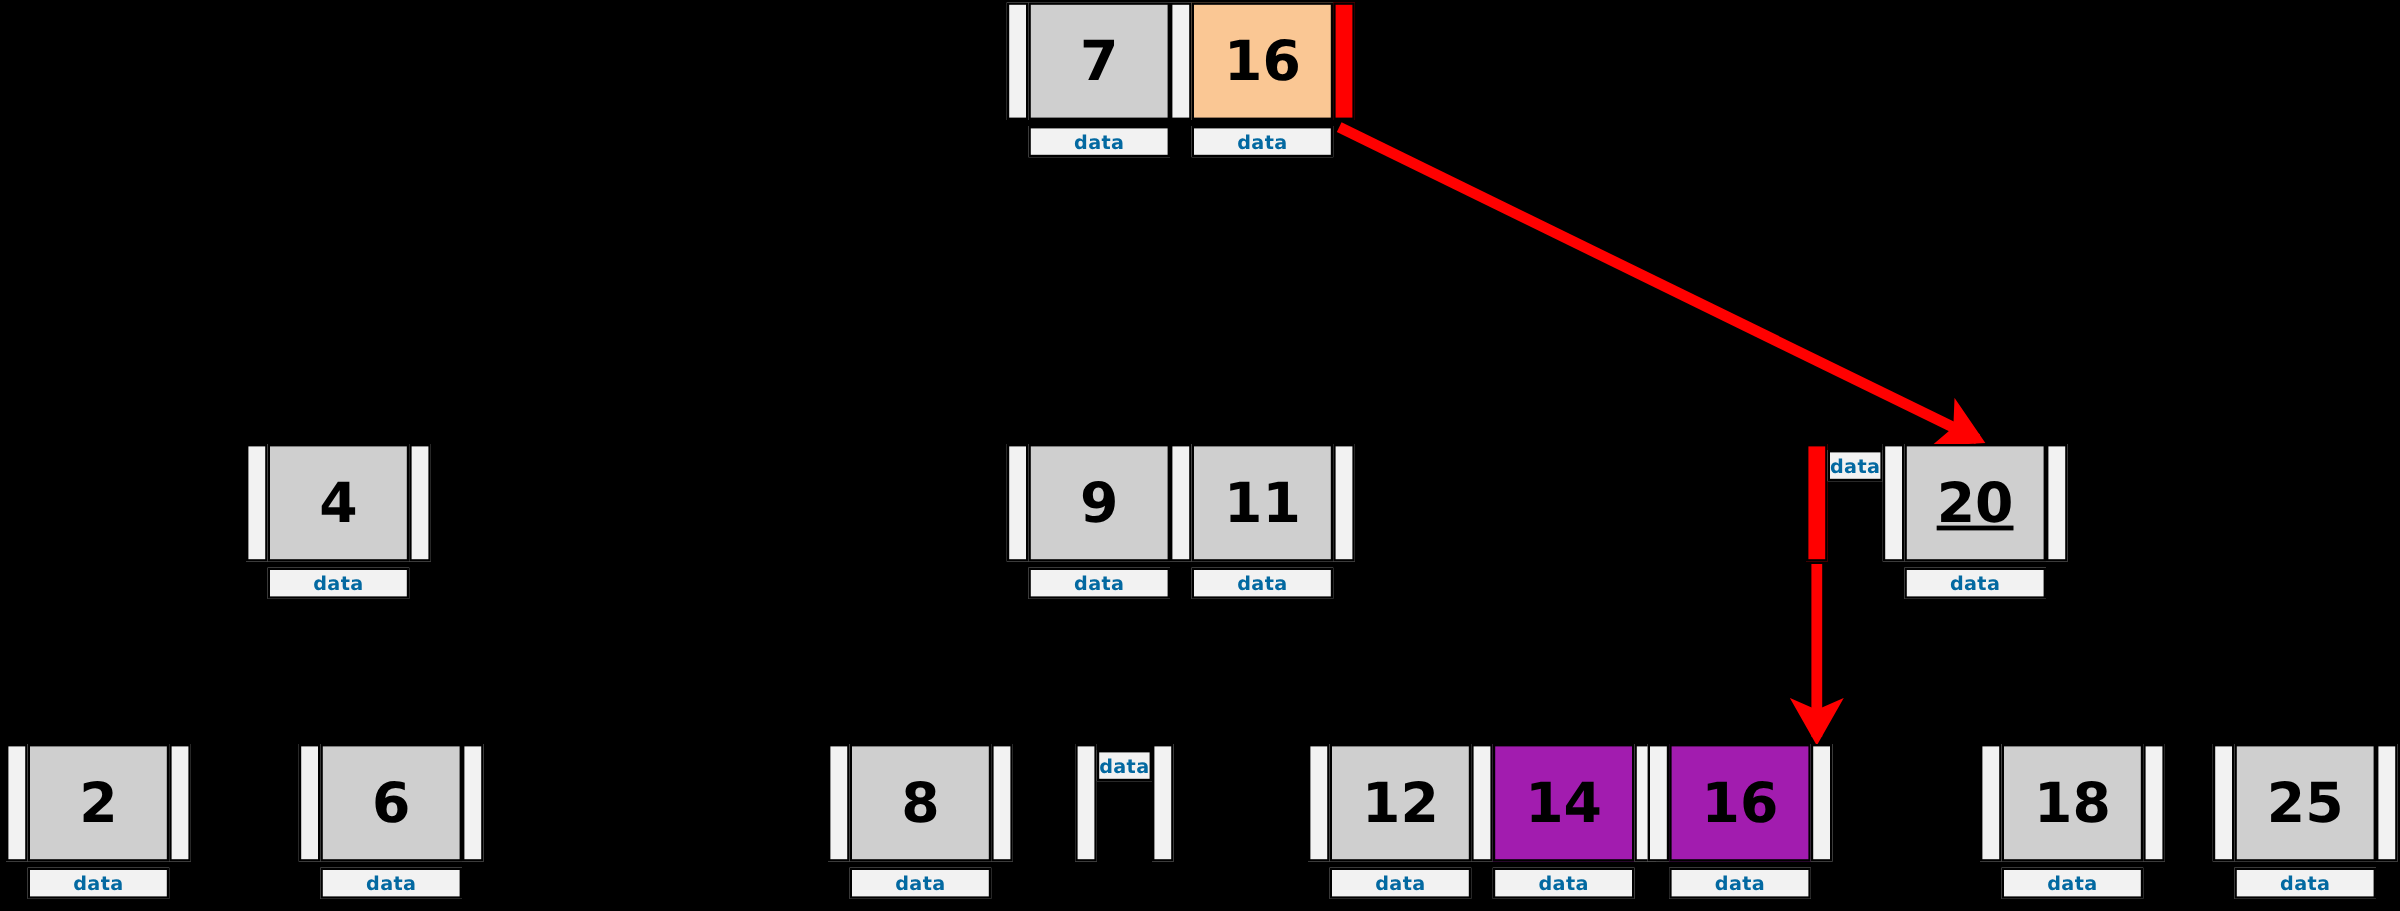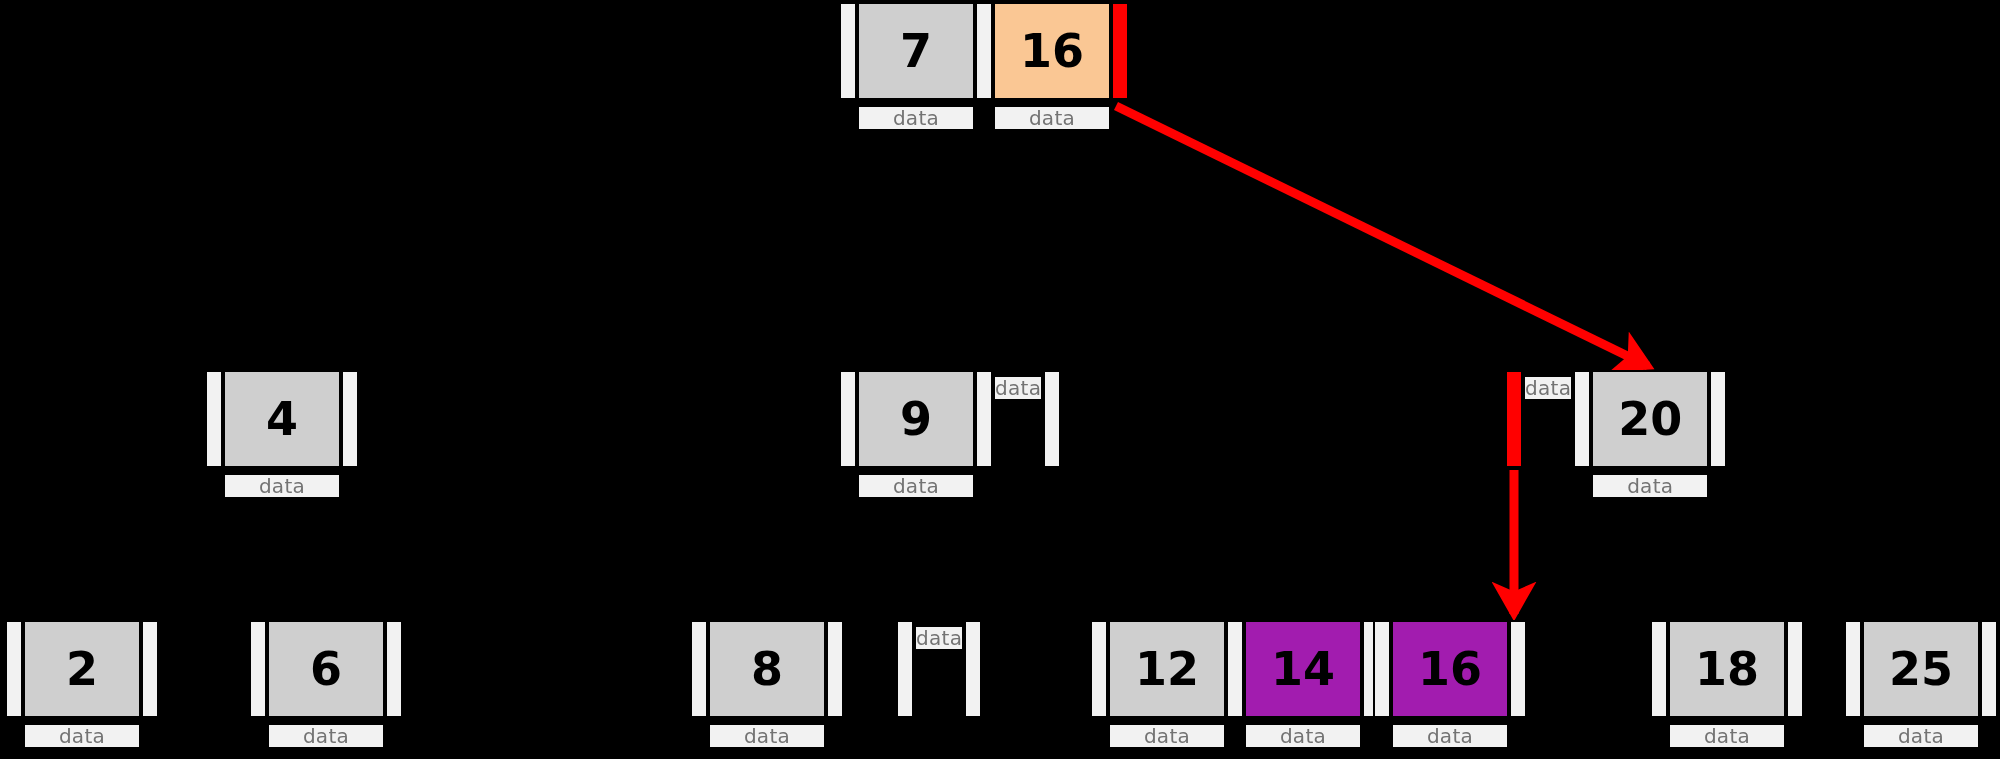--- a/index.html
+++ b/index.html
@@ -57,23 +57,23 @@
   .key.blue   { background: #a21caf; }
   .data {
     background: #f2f2f2;
     border: 2px solid #000000;
     box-sizing: border-box;
     height: 26px;
     margin-top: 5px;
     display: flex;
     align-items: center;
     justify-content: center;
-    font-size: 20px;
-    font-weight: normal;
-    color: #737373;
+    font-size: 16px;
+    font-weight: bold;
+    color: #0369a1;
     letter-spacing: 0.3px;
   }
   .spacer { height: 26px; margin-top: 5px; }
   svg.arrows {
     position: absolute;
     left: 0; top: 0;
     width: 2000px;
     height: 759px;
     pointer-events: none;
   }
@@ -139,41 +139,42 @@
       </div>
       <div class="cellcol">
         <div class="key" style="width: 118px; height: 98px;">9</div>
         <div class="data">data</div>
       </div>
       <div class="slot-group">
         <div class="ptr" style="height: 98px;"></div>
         <div class="spacer"></div>
       </div>
       <div class="cellcol">
+        <div class="key" style="width: 118px; height: 98px;">11</div>
         <div class="data">data</div>
       </div>
       <div class="slot-group">
         <div class="ptr" style="height: 98px;"></div>
         <div class="spacer"></div>
       </div>
     </div>
     <div class="node" style="left: 1505px; top: 370px;">
       <div class="slot-group">
         <div class="ptr red" style="height: 98px;"></div>
         <div class="spacer"></div>
       </div>
       <div class="cellcol">
         <div class="data">data</div>
       </div>
       <div class="slot-group">
         <div class="ptr" style="height: 98px;"></div>
         <div class="spacer"></div>
       </div>
       <div class="cellcol">
-        <div class="key" style="width: 118px; height: 98px;">20</div>
+        <div class="key" style="width: 118px; height: 98px; text-decoration: underline;">20</div>
         <div class="data">data</div>
       </div>
       <div class="slot-group">
         <div class="ptr" style="height: 98px;"></div>
         <div class="spacer"></div>
       </div>
     </div>
     <div class="node" style="left: 5px; top: 620px;">
       <div class="slot-group">
         <div class="ptr" style="height: 98px;"></div>

